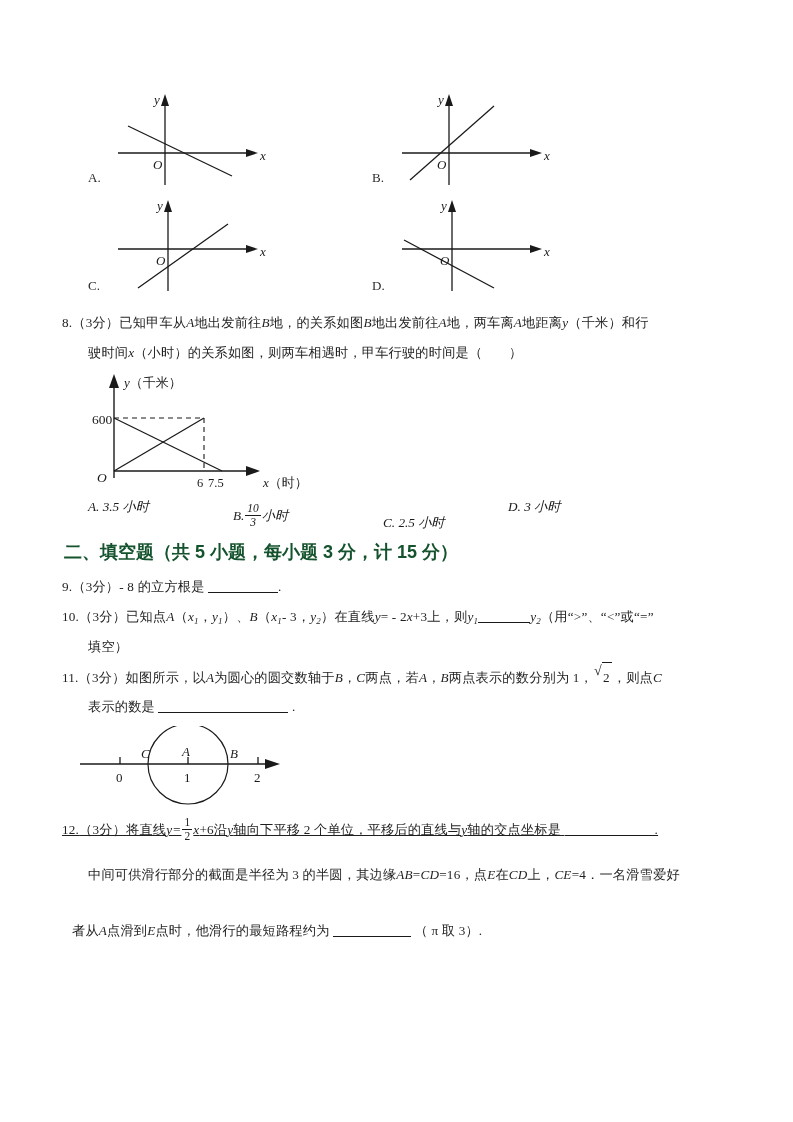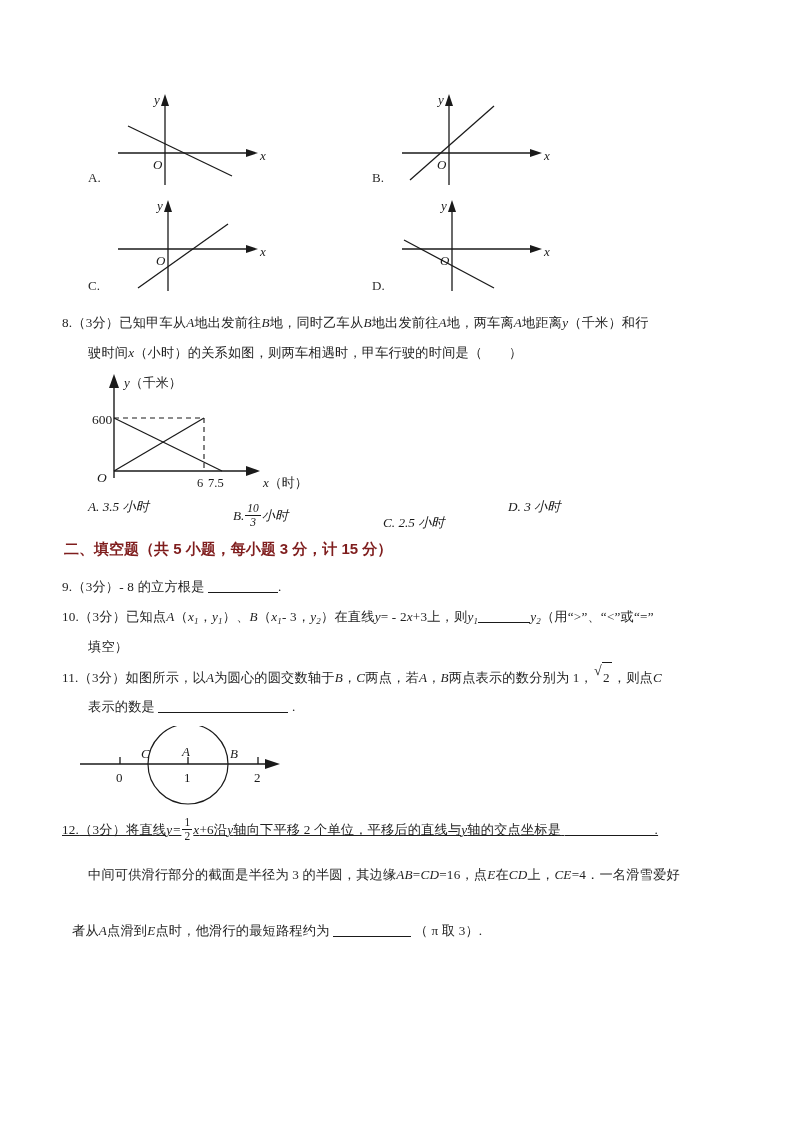--- a/index.html
+++ b/index.html
@@ -44,22 +44,22 @@
     font-size: 13px;
     color: #2b2b2b;
   }
   .graph { position: absolute; }
 
   
   .section-head {
     position: absolute;
     font-family: "Liberation Sans", sans-serif;
     font-weight: bold;
-    font-size: 15px;
-    color: #7f1d1d;
+    font-size: 18px;
+    color: #14532d;
   }
 
   
   .frac {
     display: inline-block;
     vertical-align: -0.55em;
     text-align: center;
     font-size: 11.5px;
     line-height: 1.12;
     margin: 4px 1px;
@@ -150,21 +150,21 @@
 
       <line x1="10" y1="44" x2="100" y2="92" stroke="#1a1a1a" stroke-width="1.25"></line>
       <text x="46" y="69" font-family="Liberation Serif, serif" font-style="italic" font-size="13" fill="#1a1a1a">O</text>
       <text x="47" y="14" font-family="Liberation Serif, serif" font-style="italic" font-size="13" fill="#1a1a1a">y</text>
       <text x="150" y="60" font-family="Liberation Serif, serif" font-style="italic" font-size="13" fill="#1a1a1a">x</text>
     </svg>
     <span class="opt-label" style="left:0px; top:82px;">D.</span>
   </div>
 
   <div class="q-text" style="position:absolute; left:62px; top:308px; width:670px;">
-    <span>8.</span><span>（3分）</span><span>已知甲车从</span><span class="it">A</span><span>地出发前往</span><span class="it">B</span><span>地，同时乙车从</span><span class="it">B</span><span>地出发前往</span><span class="it">A</span><span>地，两车离</span><span class="it">A</span><span>地距离</span><span class="it">y</span><span>（千米）和行</span>
+    <span>8.</span><span>（3分）</span><span>已知甲车从</span><span class="it">A</span><span>地出发前往</span><span class="it">B</span><span>地，的关系如图</span><span class="it">B</span><span>地出发前往</span><span class="it">A</span><span>地，两车离</span><span class="it">A</span><span>地距离</span><span class="it">y</span><span>（千米）和行</span>
   </div>
   <div class="q-text" style="position:absolute; left:88px; top:338px; width:640px;">
     <span>驶时间</span><span class="it">x</span><span>（小时）的关系如图，则两车相遇时，甲车行驶的时间是（　　）</span>
   </div>
 
   <div style="position:absolute; left:92px; top:366px; width:270px; height:125px;">
     <svg width="270" height="125">
 
       <line x1="22" y1="112" x2="22" y2="20" stroke="#1a1a1a" stroke-width="1.4"></line>
       <polygon points="22,8 17,22 27,22" fill="#1a1a1a"></polygon>

